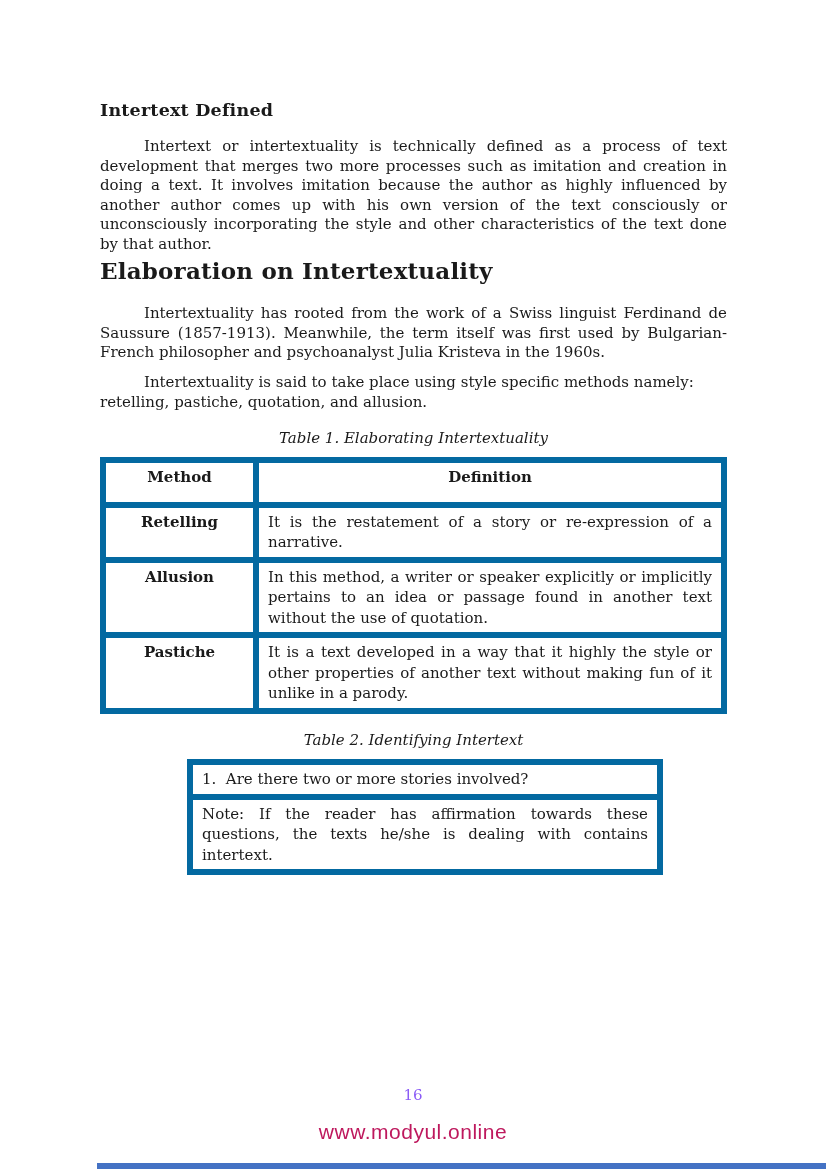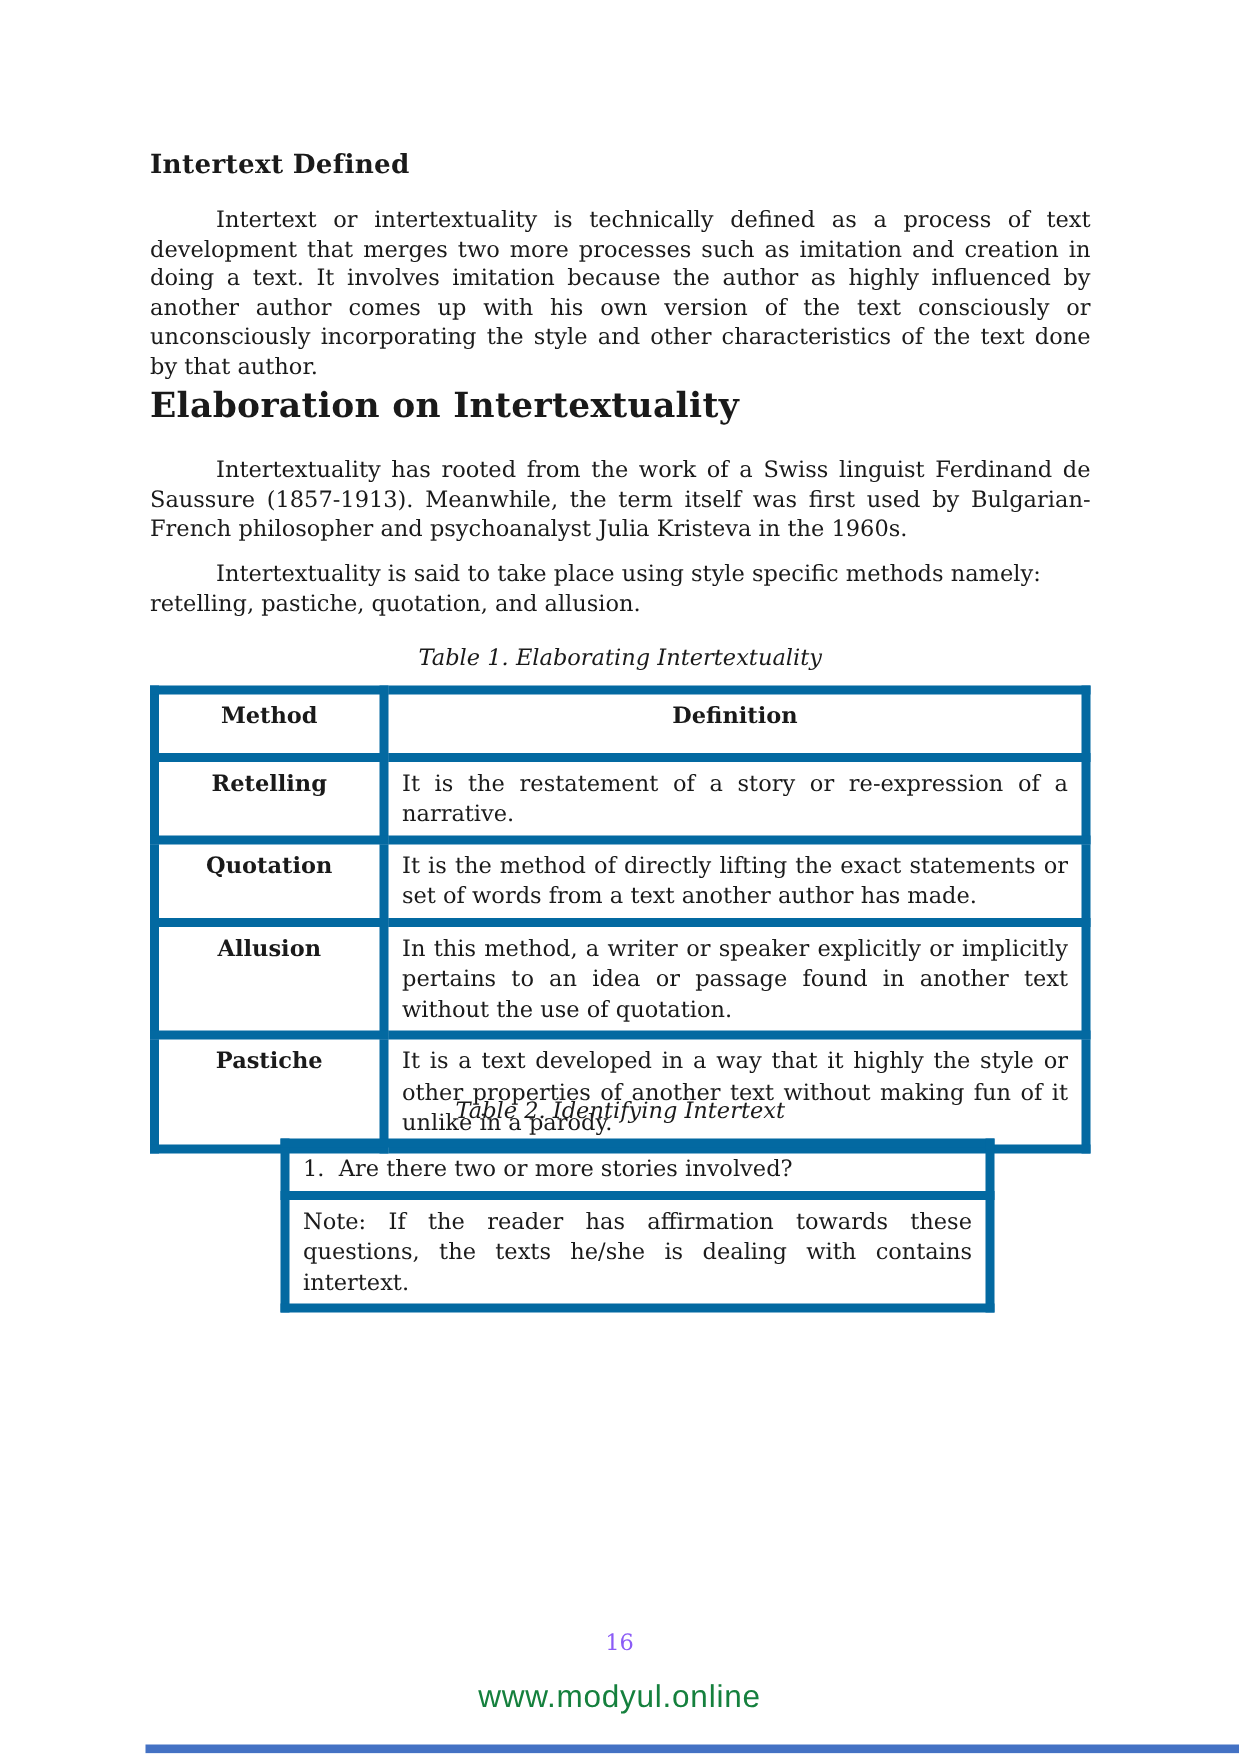--- a/index.html
+++ b/index.html
@@ -133,24 +133,20 @@
       <tbody>
           <tr>
         <th>Method</th>
         <th>Definition</th>
       </tr>
       <tr>
         <td class="method">Retelling</td>
         <td class="definition">It is the restatement of a story or re-expression of a  narrative.</td>
       </tr>
       <tr>
-        <td class="method">Quotation</td>
-        <td class="definition">It is the method of directly lifting the exact statements or set of words from a text another author has made.</td>
-      </tr>
-      <tr>
         <td class="method">Allusion</td>
         <td class="definition">In this method, a writer or speaker explicitly or implicitly pertains to an idea or passage found in another text without the use of quotation.</td>
       </tr>
       <tr>
         <td class="method">Pastiche</td>
         <td class="definition">It is a text developed in a way that it highly the style or other properties of another text without making fun of it unlike in a parody.</td>
       </tr>
     </tbody>
       </table>
 
@@ -163,15 +159,15 @@
       </tr>
       <tr>
         <td>Note: If the reader has affirmation towards these questions, the texts he/she is dealing with contains intertext.</td>
       </tr>
     </tbody>
       </table>
 
   </div>
 
   <div class="page-number" style="color: #8b5cf6;">16</div>
-  <div class="watermark" style="color: #15803d;">www.modyul.online</div>
+  <div class="watermark" style="color: #be185d;">www.modyul.online</div>
   <div class="footer-bar" style="background: rgb(68, 114, 196);"></div>
 </div>
 
 </body></html>

